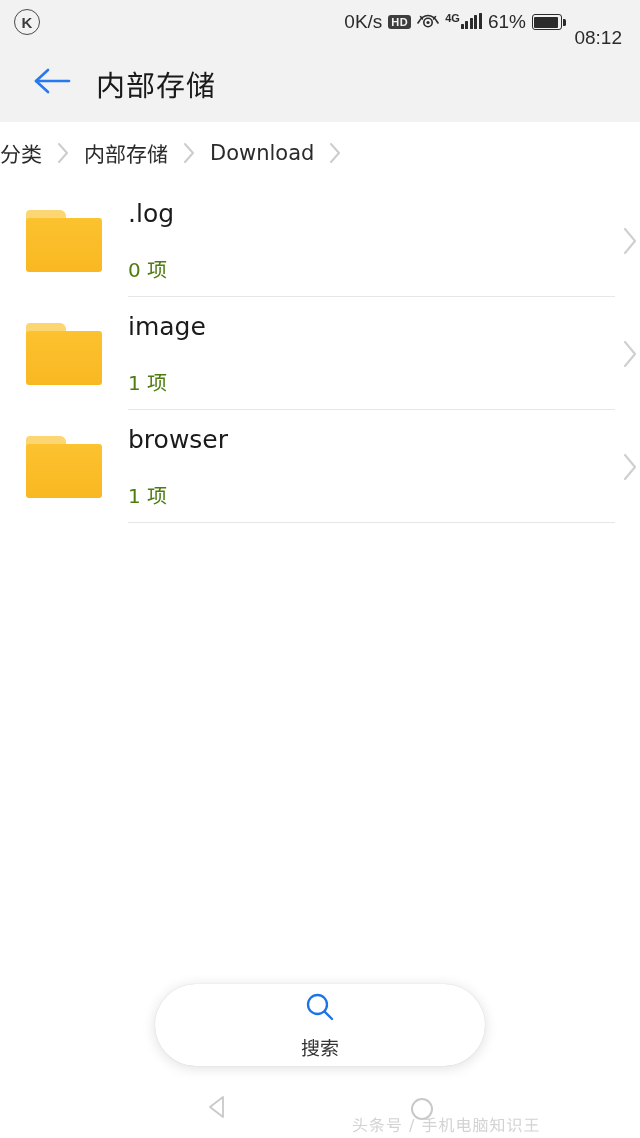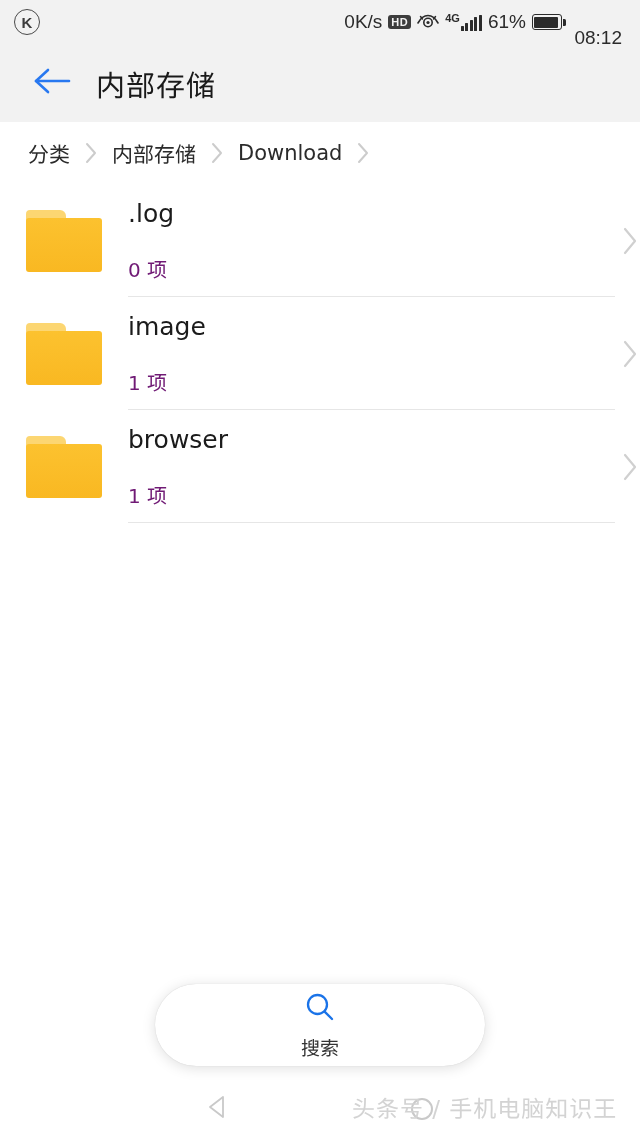--- a/index.html
+++ b/index.html
@@ -28,21 +28,21 @@
   .status-right{
     margin-left:auto; display:flex; align-items:center; gap:6px;
     color:#2b2b2b; font-size:19px; letter-spacing:0;
   }
   .net-speed{ font-size:19px; color:#2b2b2b; }
   .hd-badge{
     background:#3d3d3d; color:#f2f2f2; font-size:11px; font-weight:bold;
     border-radius:3px; padding:1px 3px; line-height:1.15; letter-spacing:.5px;
   }
   .eye-icon{ display:flex; align-items:center; }
-  .g4-wrap{ display:flex; align-items:flex-end; gap:1px; }
+  .g4-wrap{ display:flex; gap:1px; }
   .g4-label{ font-size:11px; font-weight:bold; color:#2b2b2b; line-height:1;
              margin-bottom:7px; }
   .bars{ display:flex; align-items:flex-end; gap:1.5px; height:16px; }
   .bars i{ width:3px; background:#2b2b2b; display:block; border-radius:.5px; }
   .bars i:nth-child(1){height:5px}  .bars i:nth-child(2){height:8px}
   .bars i:nth-child(3){height:11px} .bars i:nth-child(4){height:14px}
   .bars i:nth-child(5){height:16px}
   .batt-pct{ font-size:19px; }
   .batt{ display:flex; align-items:center; }
   .batt-body{
@@ -62,21 +62,21 @@
   .back-arrow{ width:44px; height:44px; display:flex; align-items:center;
                justify-content:center; cursor:pointer; }
   .page-title{
     font-size:29px; color:#1a1a1a; margin-left:22px; letter-spacing:1px;
     font-family:"DejaVu Sans","Liberation Sans",sans-serif;
   }
 
   
   .breadcrumb{
     position:absolute; top:122px; left:0; width:640px; height:62px;
-    background:#ffffff; display:flex; align-items:center; padding-left:28px;
+    background:#ffffff; display:flex; align-items:center; 
   }
   .crumb{
     font-size:21px; color:#2b2b2b; cursor:pointer; white-space:nowrap;
     font-family:"DejaVu Sans","Liberation Sans",sans-serif;
   }
   .crumb-sep{ margin:0 14px; display:flex; align-items:center; }
 
   
   .filelist{ position:absolute; top:184px; left:0; width:640px; }
   .row{
@@ -98,21 +98,21 @@
     background:#fbbe2b; border-radius:3px;
     background-image:linear-gradient(180deg,#fcc22f 0%,#f9b822 100%);
   }
   .row-text{ margin-left:26px; display:flex; flex-direction:column;
              justify-content:center; gap:7px; }
   .row-name{
     font-size:25px; color:#1b1b1b; line-height:1.1;
     font-family:"DejaVu Sans","Liberation Sans",sans-serif;
   }
   .row-sub{
-    font-size:20px; color:#701a75; line-height:1.1;
+    font-size:20px; color:#4d7c0f; line-height:1.1;
     font-family:"DejaVu Sans","Liberation Sans",sans-serif;
     margin-top:24px;
   }
   .row-chevron{ margin-left:auto; display:flex; align-items:center; }
 
   
   .toolbar{
     position:absolute; left:155px; top:984px; width:330px; height:82px;
     background:#ffffff; border-radius:41px;
     box-shadow:0 2px 14px rgba(0,0,0,.13), 0 0 1px rgba(0,0,0,.18);
@@ -137,22 +137,22 @@
     background:#ffffff; display:flex; align-items:center;
     justify-content:center; gap:148px;
   }
   .nav-btn{ display:flex; align-items:center; justify-content:center;
             width:56px; height:40px; cursor:pointer; }
   .nav-circle{ width:22px; height:22px; border:2px solid #c9c9c9;
                border-radius:50%; }
 
   
   .watermark{
-    position:absolute; left:352px; bottom:14px;
-    font-size:23px; color:#d3d3d3; letter-spacing:1px; white-space:nowrap;
+    position:absolute; left:352px; bottom:2px;
+    font-size:16px; color:#d3d3d3; letter-spacing:1px; white-space:nowrap;
     pointer-events:none; user-select:none;
     font-family:"DejaVu Sans","Liberation Sans",sans-serif;
   }
 </style>
 </head>
 <body>
 
 <div class="phone">
 
   <div class="statusbar">

